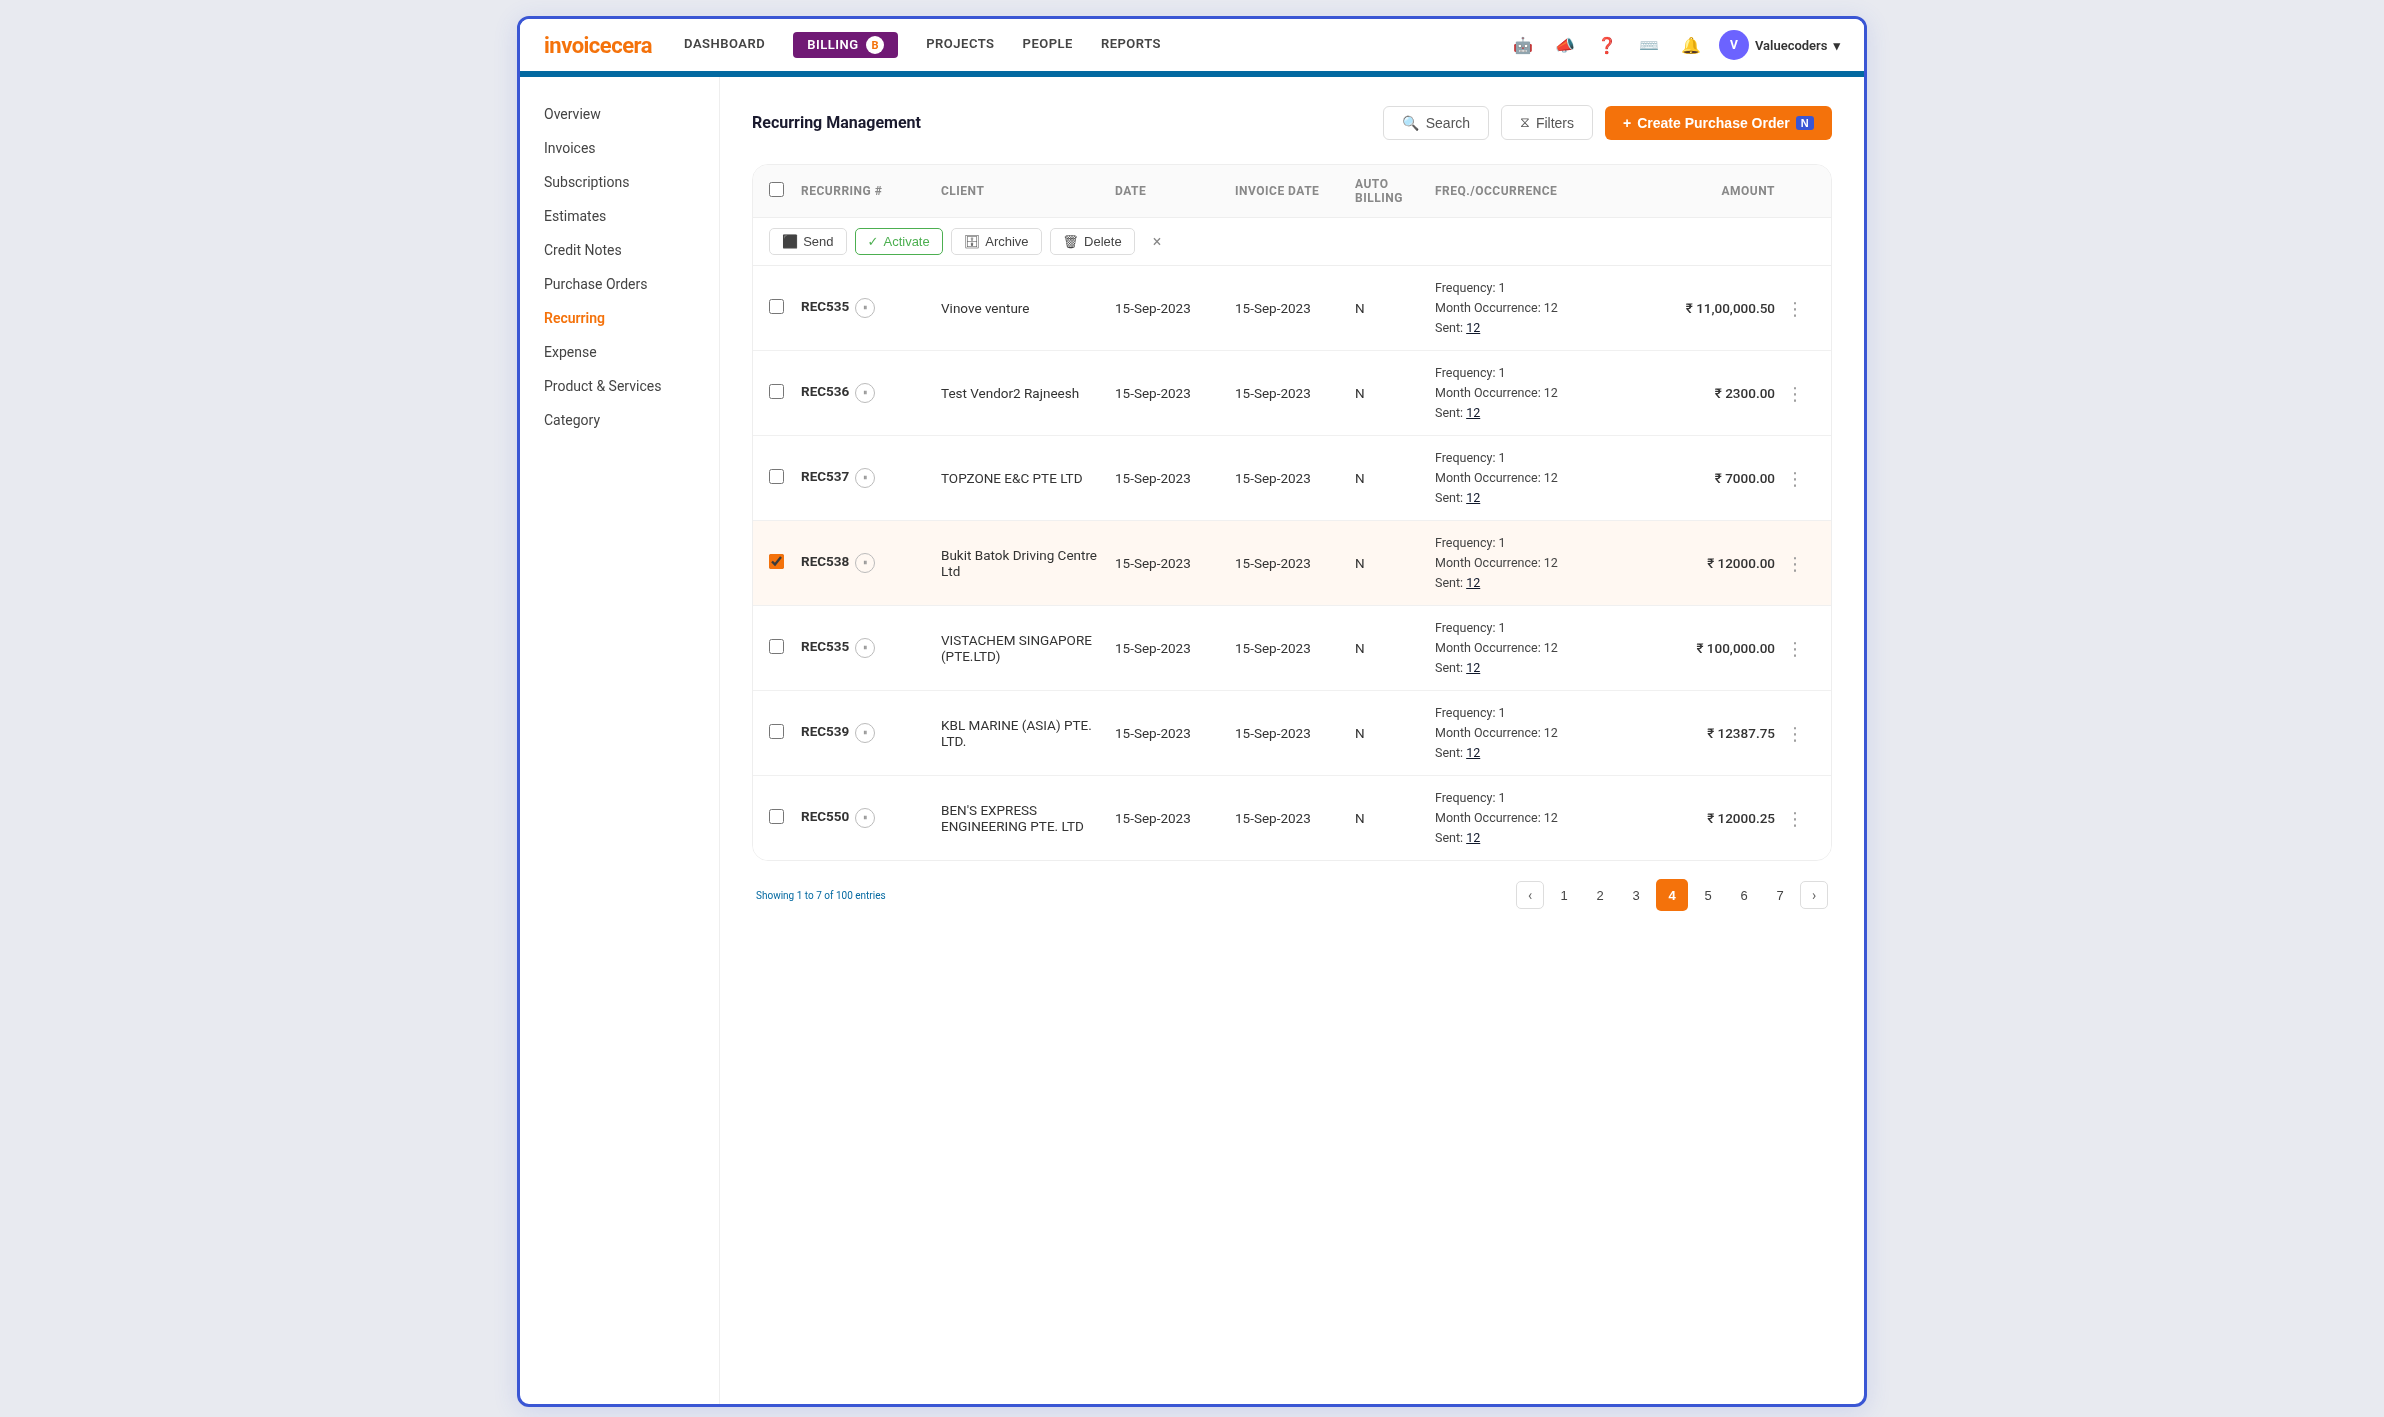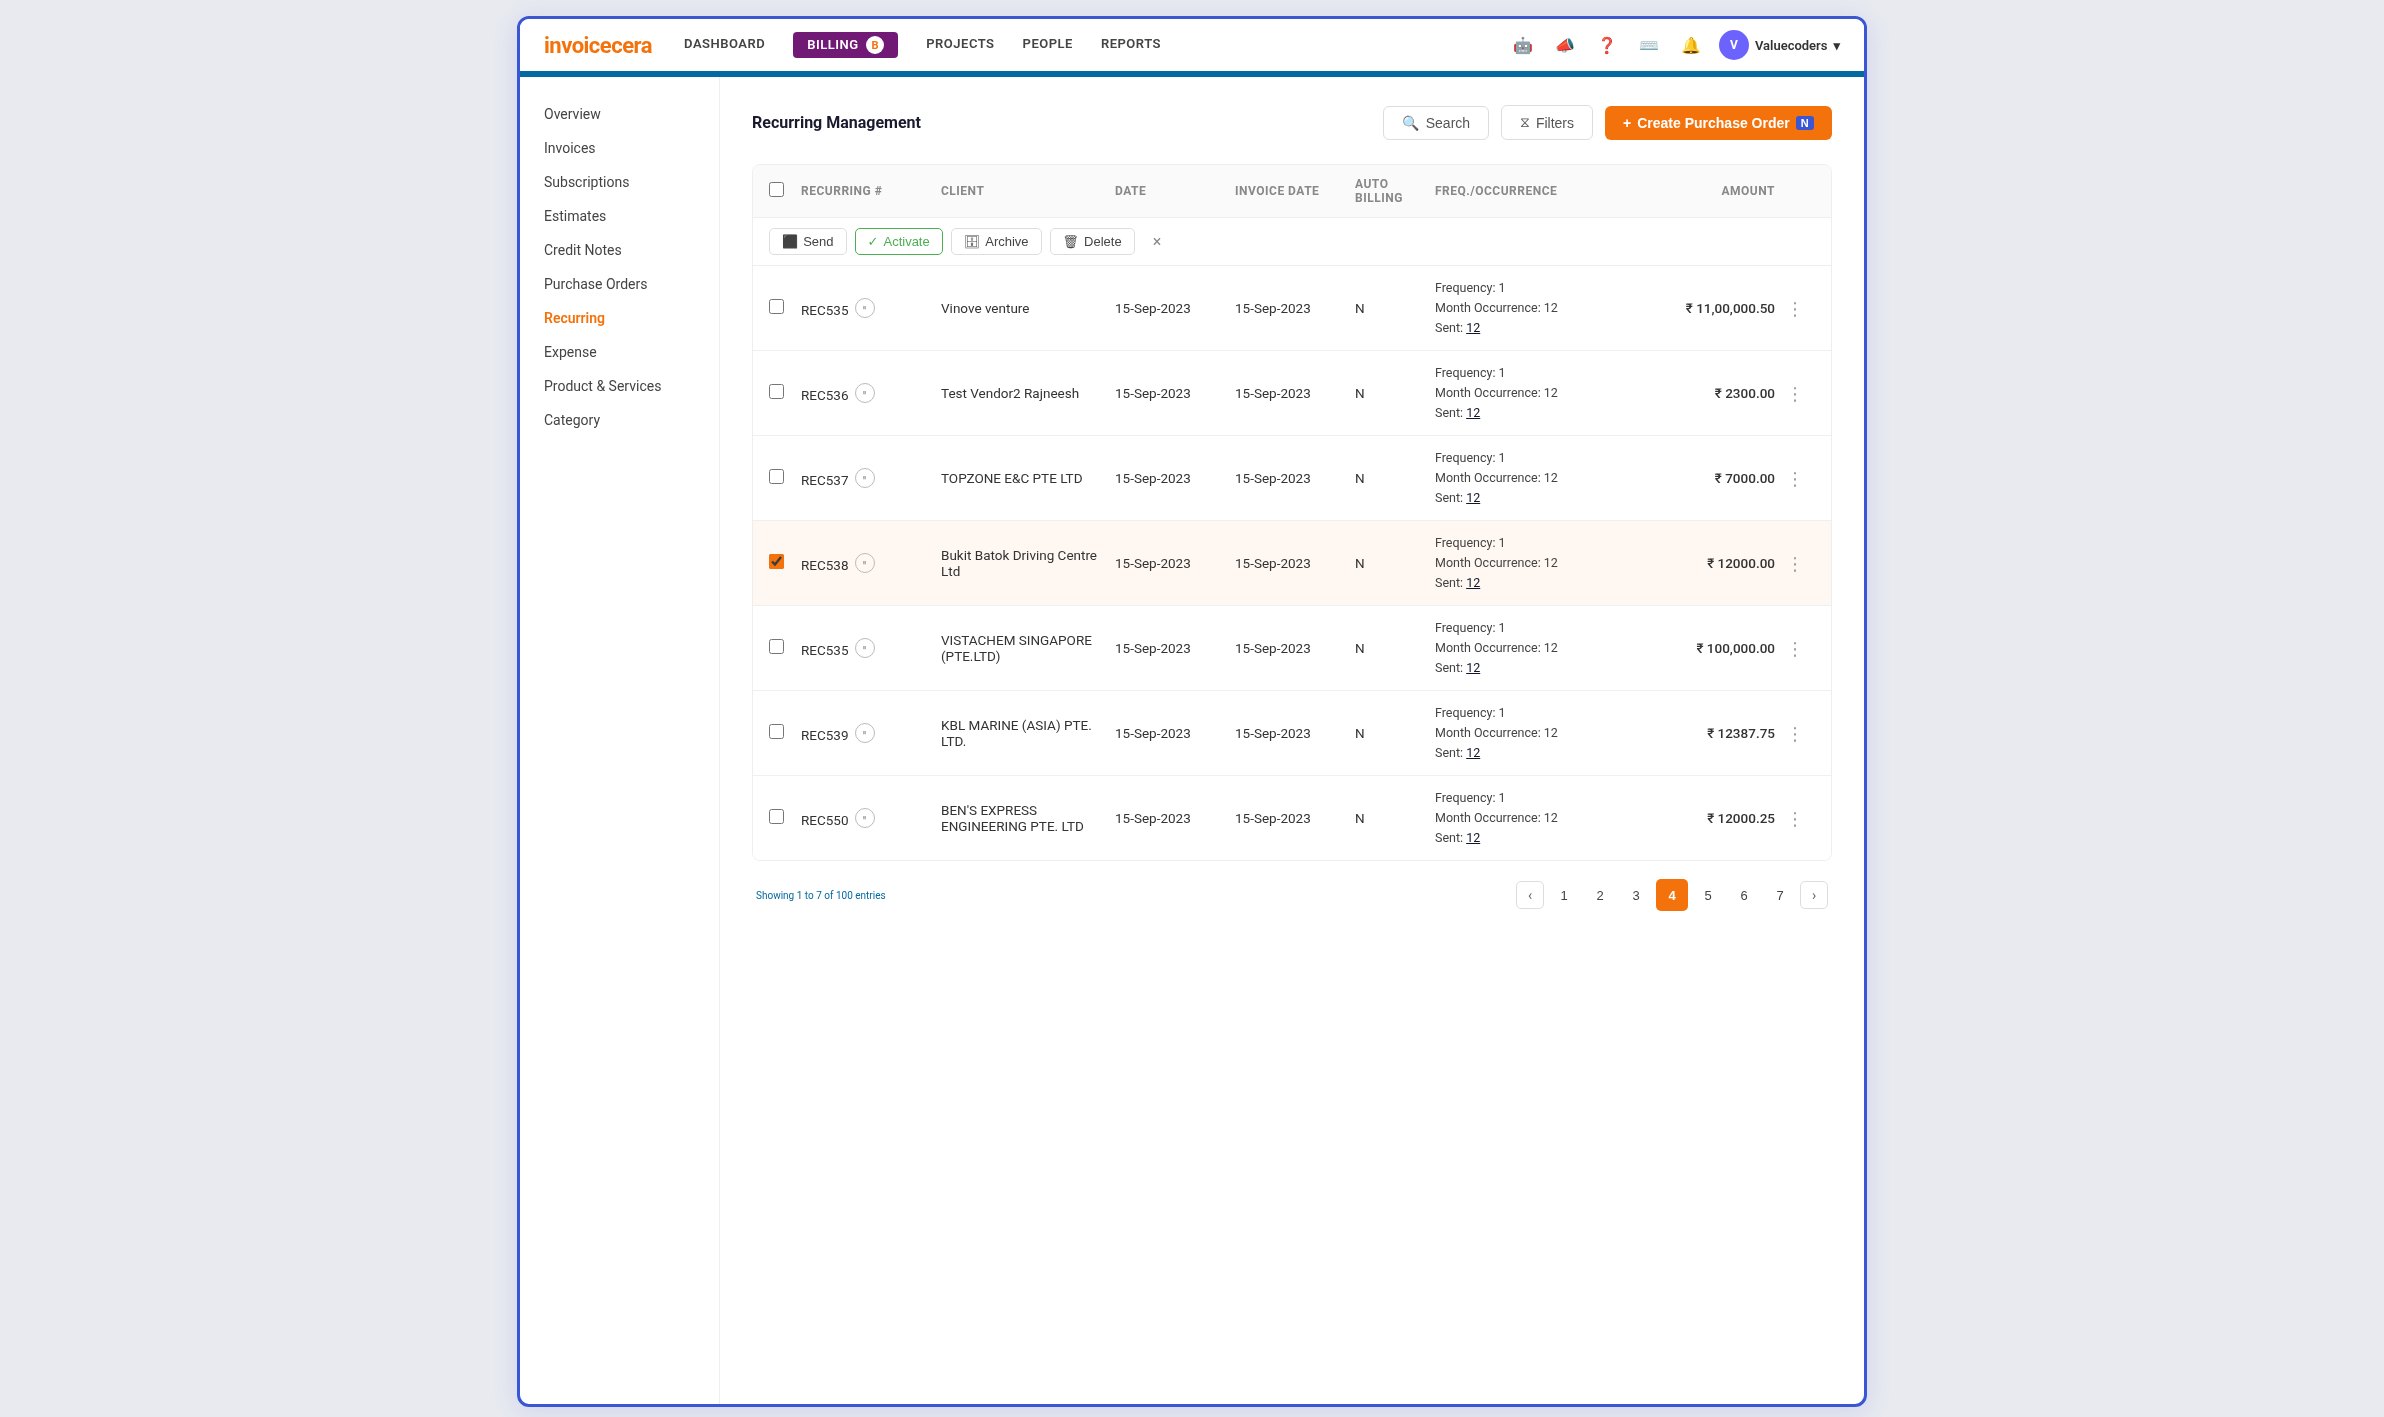--- a/index.html
+++ b/index.html
@@ -195,21 +195,21 @@
       border-radius: 3px;
       padding: 1px 5px;
       font-size: 11px;
       font-weight: 700;
       letter-spacing: 0.3px;
     }
 
     
     .table-container {
       border: 1px solid #eee;
-      border-radius: 8px;
+      border-radius: 16px;
       overflow: hidden;
     }
     .table-header {
       display: grid;
       grid-template-columns: 32px 140px 1fr 120px 120px 80px 200px 140px 40px;
       padding: 12px 16px;
       background: #fafafa;
       border-bottom: 1px solid #eee;
       font-size: 12px;
       font-weight: 700;
@@ -254,23 +254,23 @@
       border-bottom: 1px solid #f0f0f0;
       align-items: center;
       font-size: 13.5px;
       color: #333;
       background: #fff;
     }
     .table-row:last-child { border-bottom: none; }
     .table-row.selected { background: #fff8f2; }
     .rec-num {
       display: flex;
-      align-items: flex-end;
+      align-items: flex-start;
       gap: 6px;
-      font-weight: 400;
+      font-weight: 700;
       color: #333;
     }
     .pause-icon {
       width: 20px;
       height: 20px;
       border: 1.5px solid #bbb;
       border-radius: 50%;
       display: flex;
       align-items: center;
       justify-content: center;

